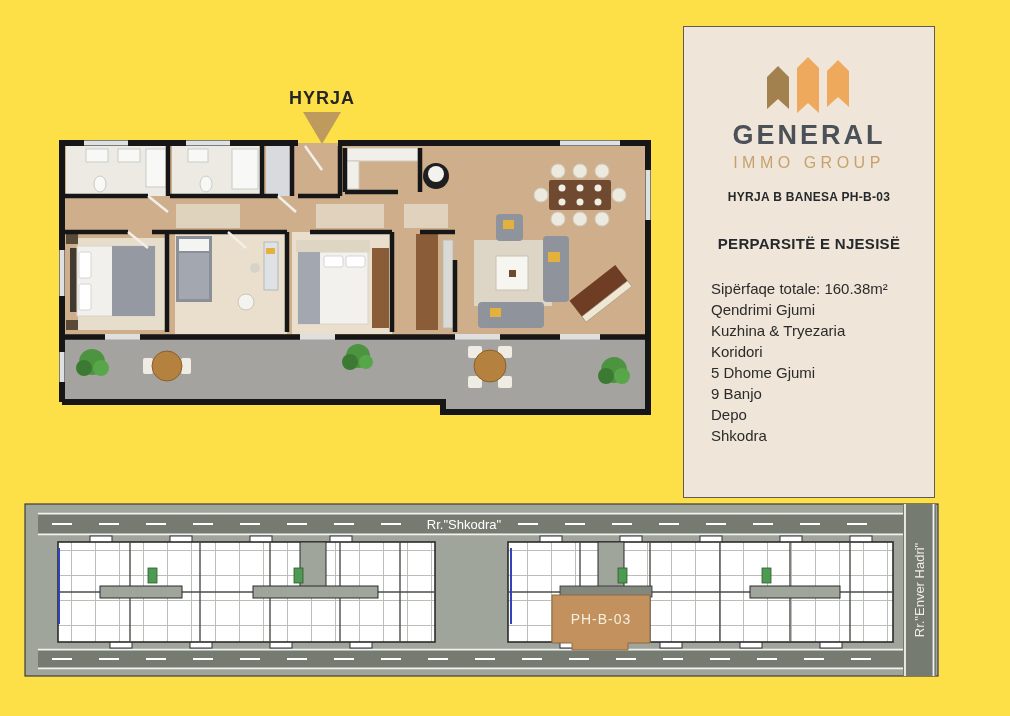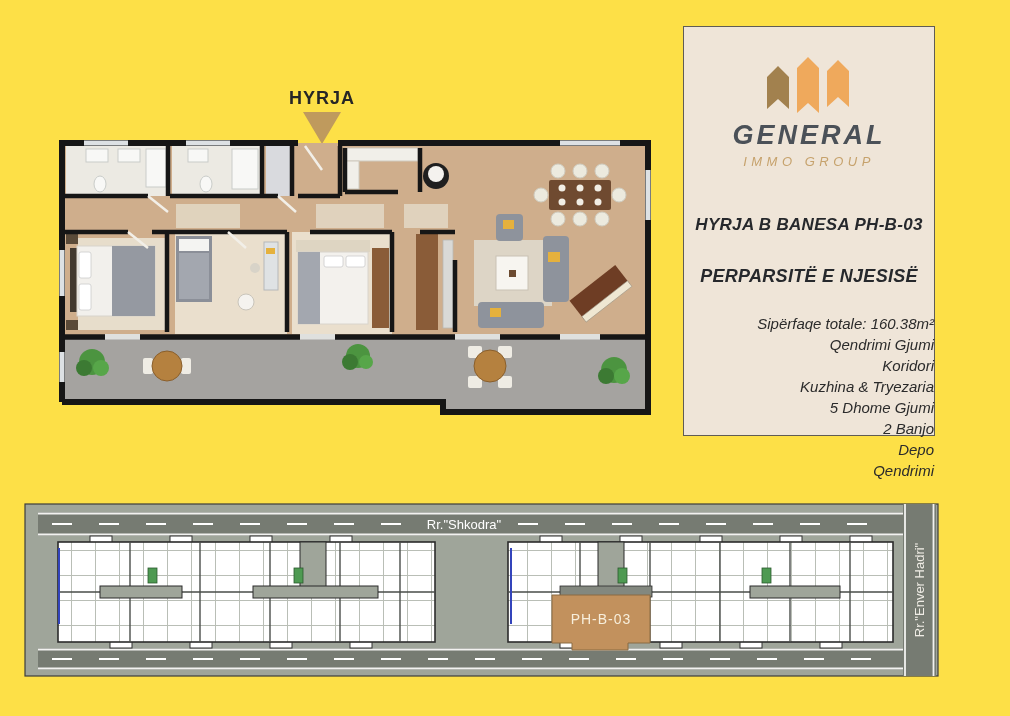--- a/index.html
+++ b/index.html
@@ -1,27 +1,27 @@
 <!DOCTYPE html>
 <html><head>
 <meta charset="utf-8">
 <style>
   html,body{margin:0;padding:0;background:#ffffff;}
   .canvas{position:relative;width:1010px;height:716px;background:#fde047;overflow:hidden;
           font-family:"Liberation Sans",sans-serif;}
   .plan-svg{position:absolute;left:0;top:0;}
   
-  .info-panel{position:absolute;left:683px;top:26px;width:252px;height:410px;
-              background:#efe5d8;border:1.5px solid #5f5c55;text-align:center;box-sizing:border-box;font-style:italic;}
+  .info-panel{position:absolute;left:683px;top:26px;width:252px;height:472px;
+              background:#efe5d8;border:1.5px solid #5f5c55;text-align:center;box-sizing:border-box;}
   .logo-icon{margin-top:30px;}
   .brand{font-size:27px;font-weight:bold;color:#4b5158;letter-spacing:3px;line-height:28px;margin-top:4px;}
-  .subbrand{font-size:13px;color:#c6a26c;letter-spacing:4.5px;margin-top:5px;}
-  .panel-title{font-size:17px;font-weight:bold;color:#26282c;letter-spacing:.3px;margin-top:46px;}
-  .panel-subtitle{font-size:18px;font-weight:bold;color:#26282c;letter-spacing:.3px;margin-top:31px;}
-  .feature-list{list-style:none;margin:26px 0 0 0;padding:0 0 0 27px;text-align:right;}
+  .subbrand{font-size:16px;color:#c6a26c;letter-spacing:4.5px;margin-top:5px;}
+  .panel-title{font-size:12px;font-weight:bold;color:#26282c;letter-spacing:.3px;margin-top:18px;}
+  .panel-subtitle{font-size:15px;font-weight:bold;color:#26282c;letter-spacing:.3px;margin-top:31px;}
+  .feature-list{list-style:none;margin:26px 0 0 0;padding:0 0 0 27px;text-align:left;}
   .feature-list li{font-size:15px;color:#2b2b2b;line-height:21px;}
   svg text{font-family:"Liberation Sans",sans-serif;}
 </style>
 </head>
 <body>
 
 <div class="canvas">
 
   <svg class="plan-svg" width="1010" height="716" viewBox="0 0 1010 716">
     <defs>
@@ -264,22 +264,22 @@
       <polygon points="30,11 41,0 52,11 52,56 41,46 30,56" fill="#efa95c"></polygon>
       <polygon points="60,14 71,3 82,14 82,50 71,40 60,50" fill="#efa95c"></polygon>
     </svg>
     <div class="brand">GENERAL</div>
     <div class="subbrand">IMMO GROUP</div>
     <div class="panel-title">HYRJA B BANESA PH-B-03</div>
     <div class="panel-subtitle">PERPARSITË E NJESISË</div>
     <ul class="feature-list">
       <li>Sipërfaqe totale: 160.38m²</li>
       <li>Qendrimi Gjumi</li>
+      <li>Kuzhina &amp; Tryezaria</li>
       <li>Koridori</li>
-      <li>Kuzhina &amp; Tryezaria</li>
       <li>5 Dhome Gjumi</li>
-      <li>2 Banjo</li>
+      <li>9 Banjo</li>
       <li>Depo</li>
-      <li>Qendrimi</li>
+      <li>Shkodra</li>
     </ul>
   </div>
 
 </div>
 
 </body></html>

